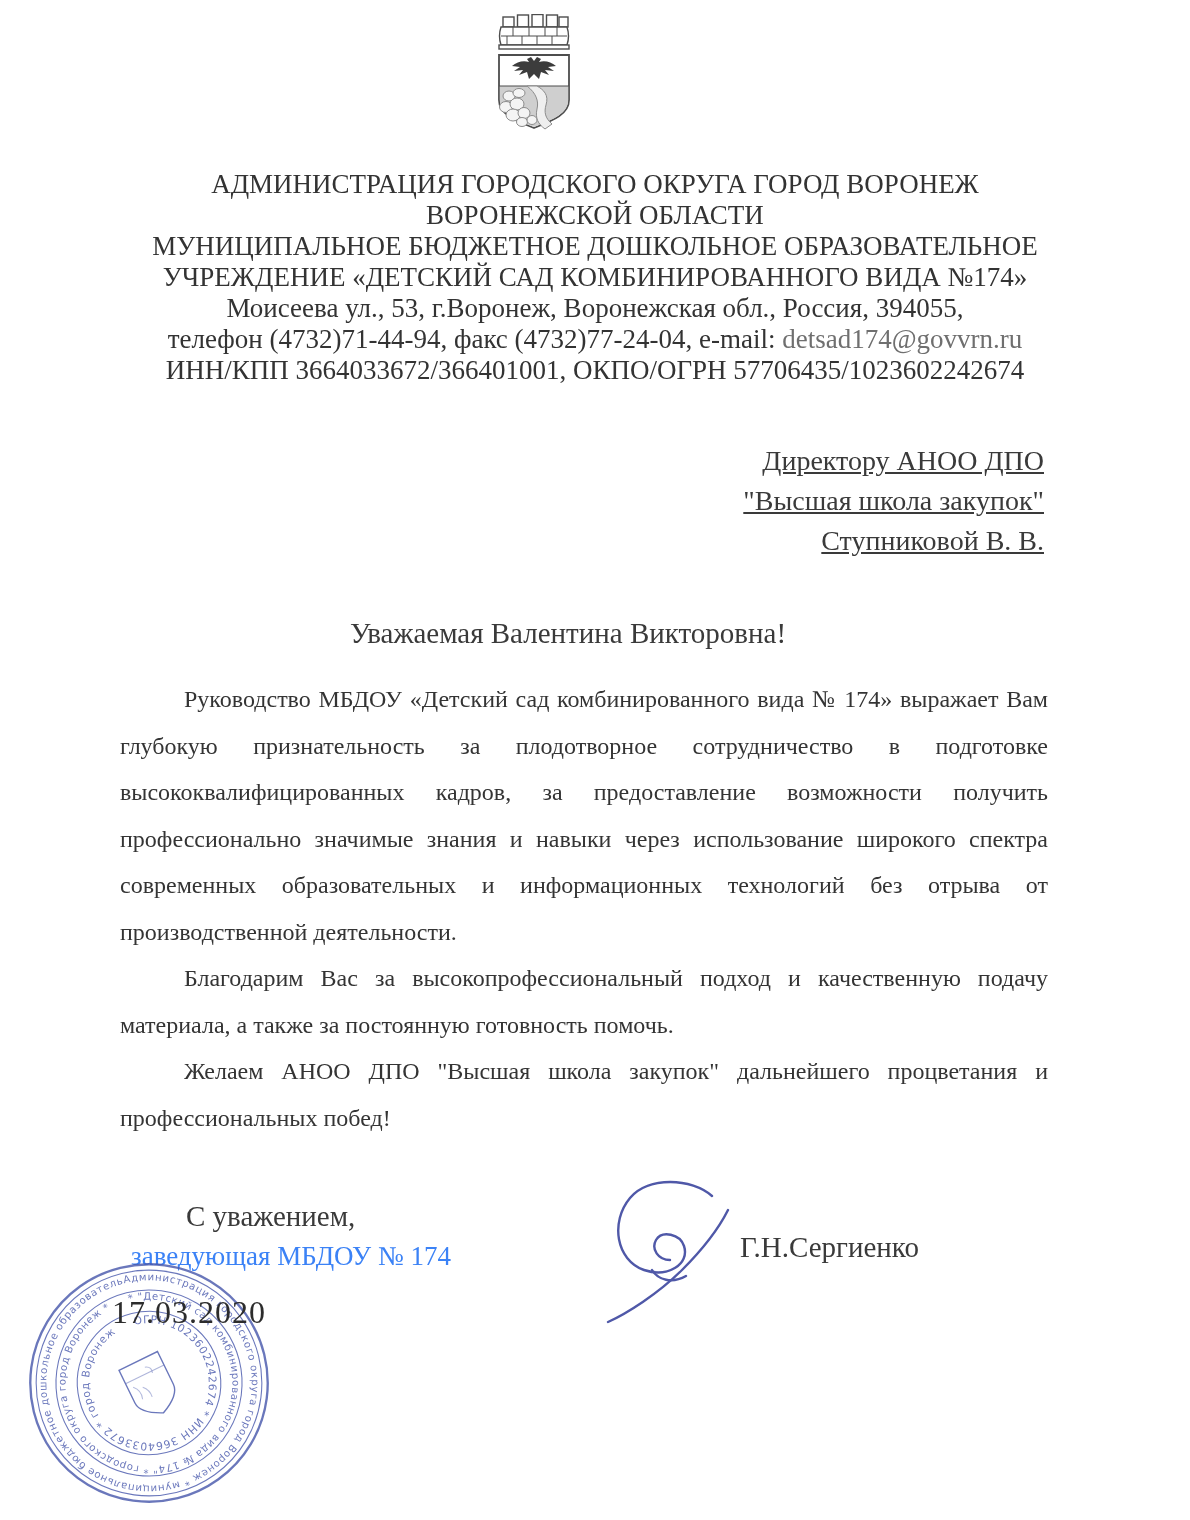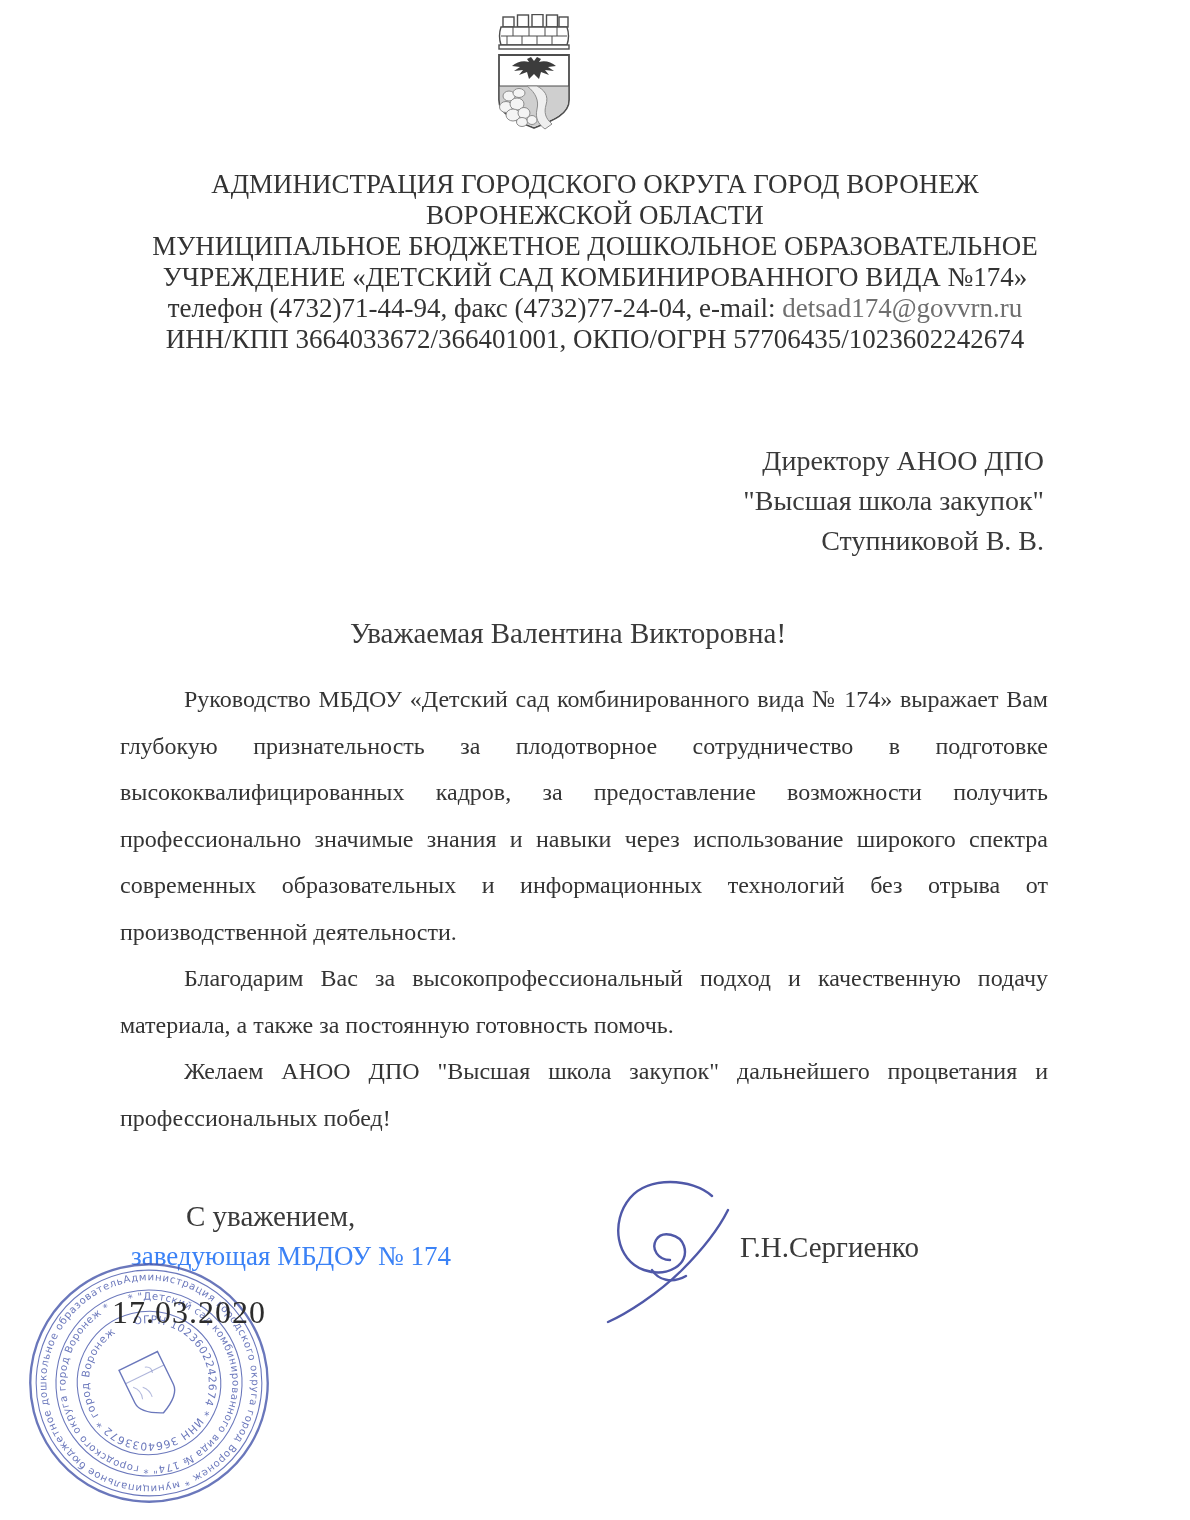--- a/index.html
+++ b/index.html
@@ -9,21 +9,21 @@
   }
   
   .emblem{position:absolute;left:489px;top:14px;width:90px;height:120px;}
   
   .letterhead{position:absolute;top:169px;left:0;width:100%;text-align:center;
     font-size:27px;line-height:31px;color:#333;}
   .lh-line{white-space:nowrap;}
   .email{color:#6f6f6f;}
   
   .recipient{position:absolute;top:441px;right:146px;text-align:right;
-    font-size:28px;line-height:40px;color:#3a3a3a;}
+    font-size:28px;line-height:40px;color:#3a3a3a;text-decoration:underline;}
   
   .salutation{position:absolute;top:617px;left:-27px;width:100%;text-align:center;font-size:29px;color:#3a3a3a;}
   
   .body-text{position:absolute;top:676px;left:120px;width:928px;
     font-size:24px;line-height:46.5px;text-align:justify;color:#343434;}
   .body-text p{margin:0;text-indent:64px;}
   
   .regards{position:absolute;left:186px;top:1200px;font-size:29px;color:#3a3a3a;}
   .position-line{position:absolute;left:118px;top:1241px;font-size:27px;color:#3b82f6;margin-left:13px;}
   .signer{position:absolute;left:740px;top:1231px;font-size:29px;color:#3a3a3a;}
@@ -71,20 +71,21 @@
 
       <path fill="#3c3c3c" stroke="none" d="M45,47 l-3,-4 -4,2 2,3 c-6,-2 -12,0 -17,4 l8,1 -6,4 9,-1 -4,5 8,-3 2,7 5,-5 5,5 2,-7 8,3 -4,-5 9,1 -6,-4 8,-1 c-5,-4 -11,-6 -17,-4 l2,-3 -4,-2 z"></path>
     </g>
   </svg>
 
   <div class="letterhead">
     <div class="lh-line">АДМИНИСТРАЦИЯ ГОРОДСКОГО ОКРУГА ГОРОД ВОРОНЕЖ</div>
     <div class="lh-line">ВОРОНЕЖСКОЙ ОБЛАСТИ</div>
     <div class="lh-line">МУНИЦИПАЛЬНОЕ БЮДЖЕТНОЕ ДОШКОЛЬНОЕ ОБРАЗОВАТЕЛЬНОЕ</div>
     <div class="lh-line">УЧРЕЖДЕНИЕ «ДЕТСКИЙ САД КОМБИНИРОВАННОГО ВИДА №174»</div>
+    <div class="lh-line">Моисеева ул., 53, г.Воронеж, Воронежская обл., Россия, 394055,</div>
     <div class="lh-line"><span>телефон (4732)71-44-94, факс (4732)77-24-04, e-mail: </span><span class="email">detsad174@govvrn.ru</span></div>
     <div class="lh-line">ИНН/КПП 3664033672/366401001, ОКПО/ОГРН 57706435/1023602242674</div>
   </div>
 
   <div class="recipient">
     <div>Директору АНОО ДПО</div>
     <div>"Высшая школа закупок"</div>
     <div>Ступниковой В. В.</div>
   </div>
 

